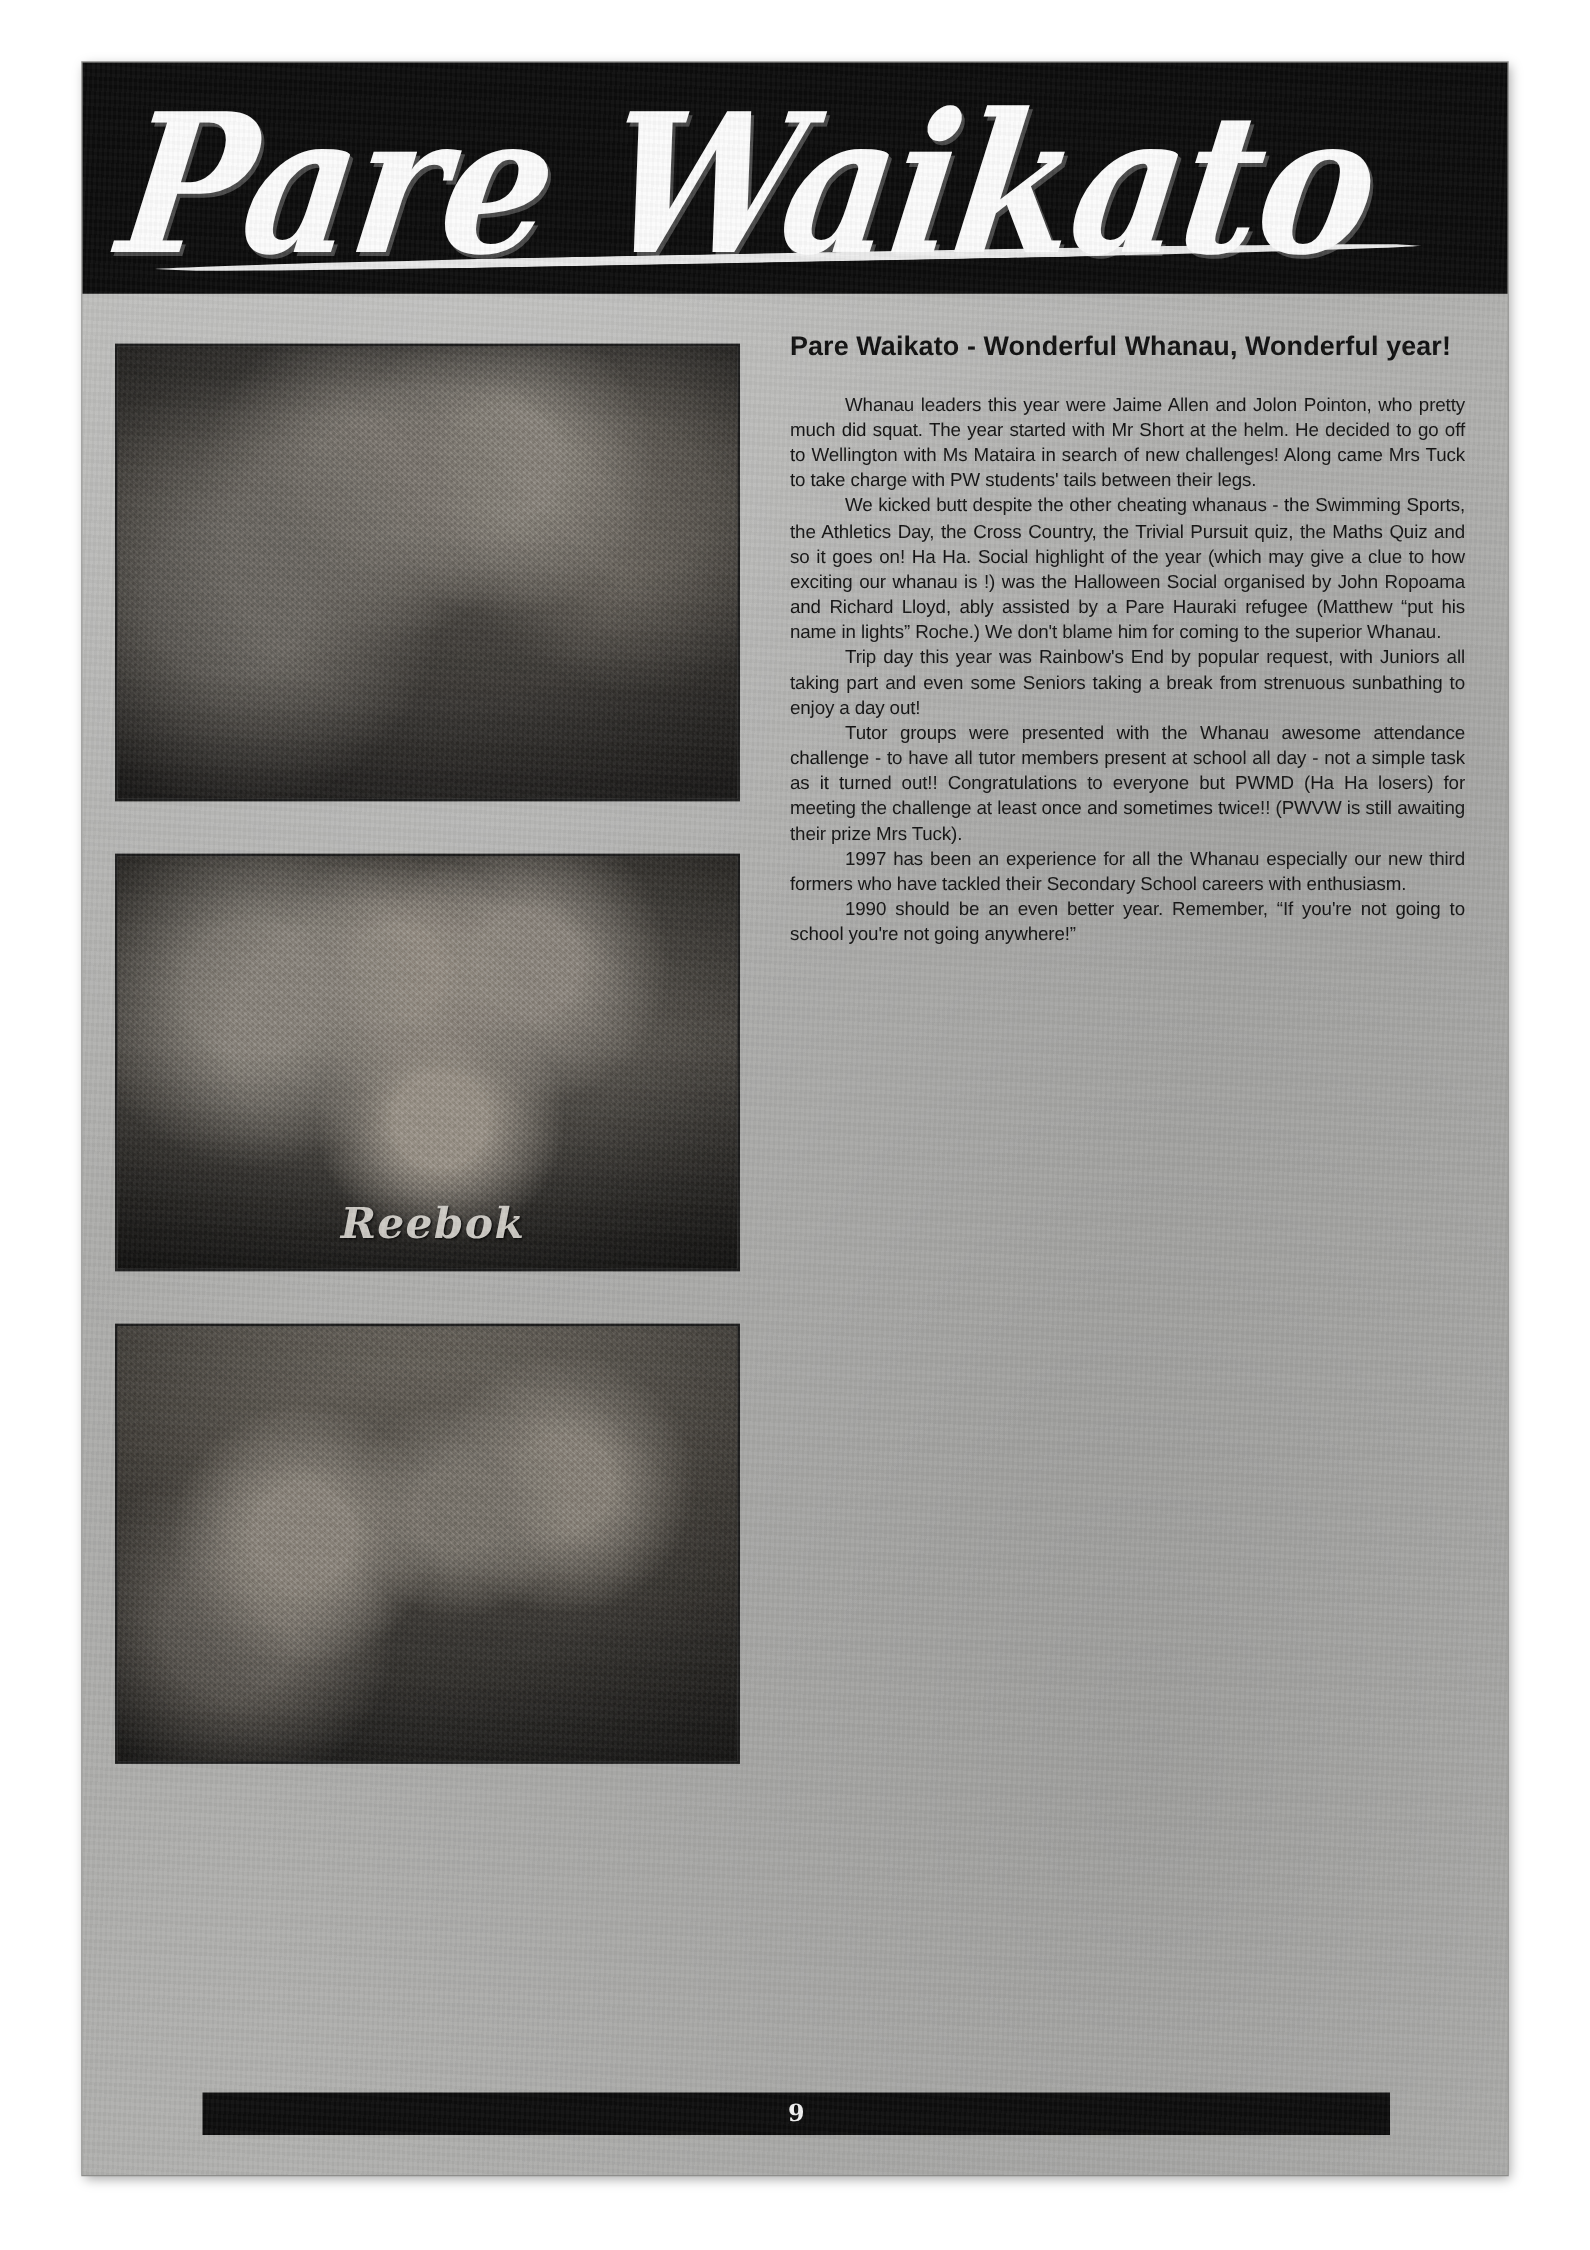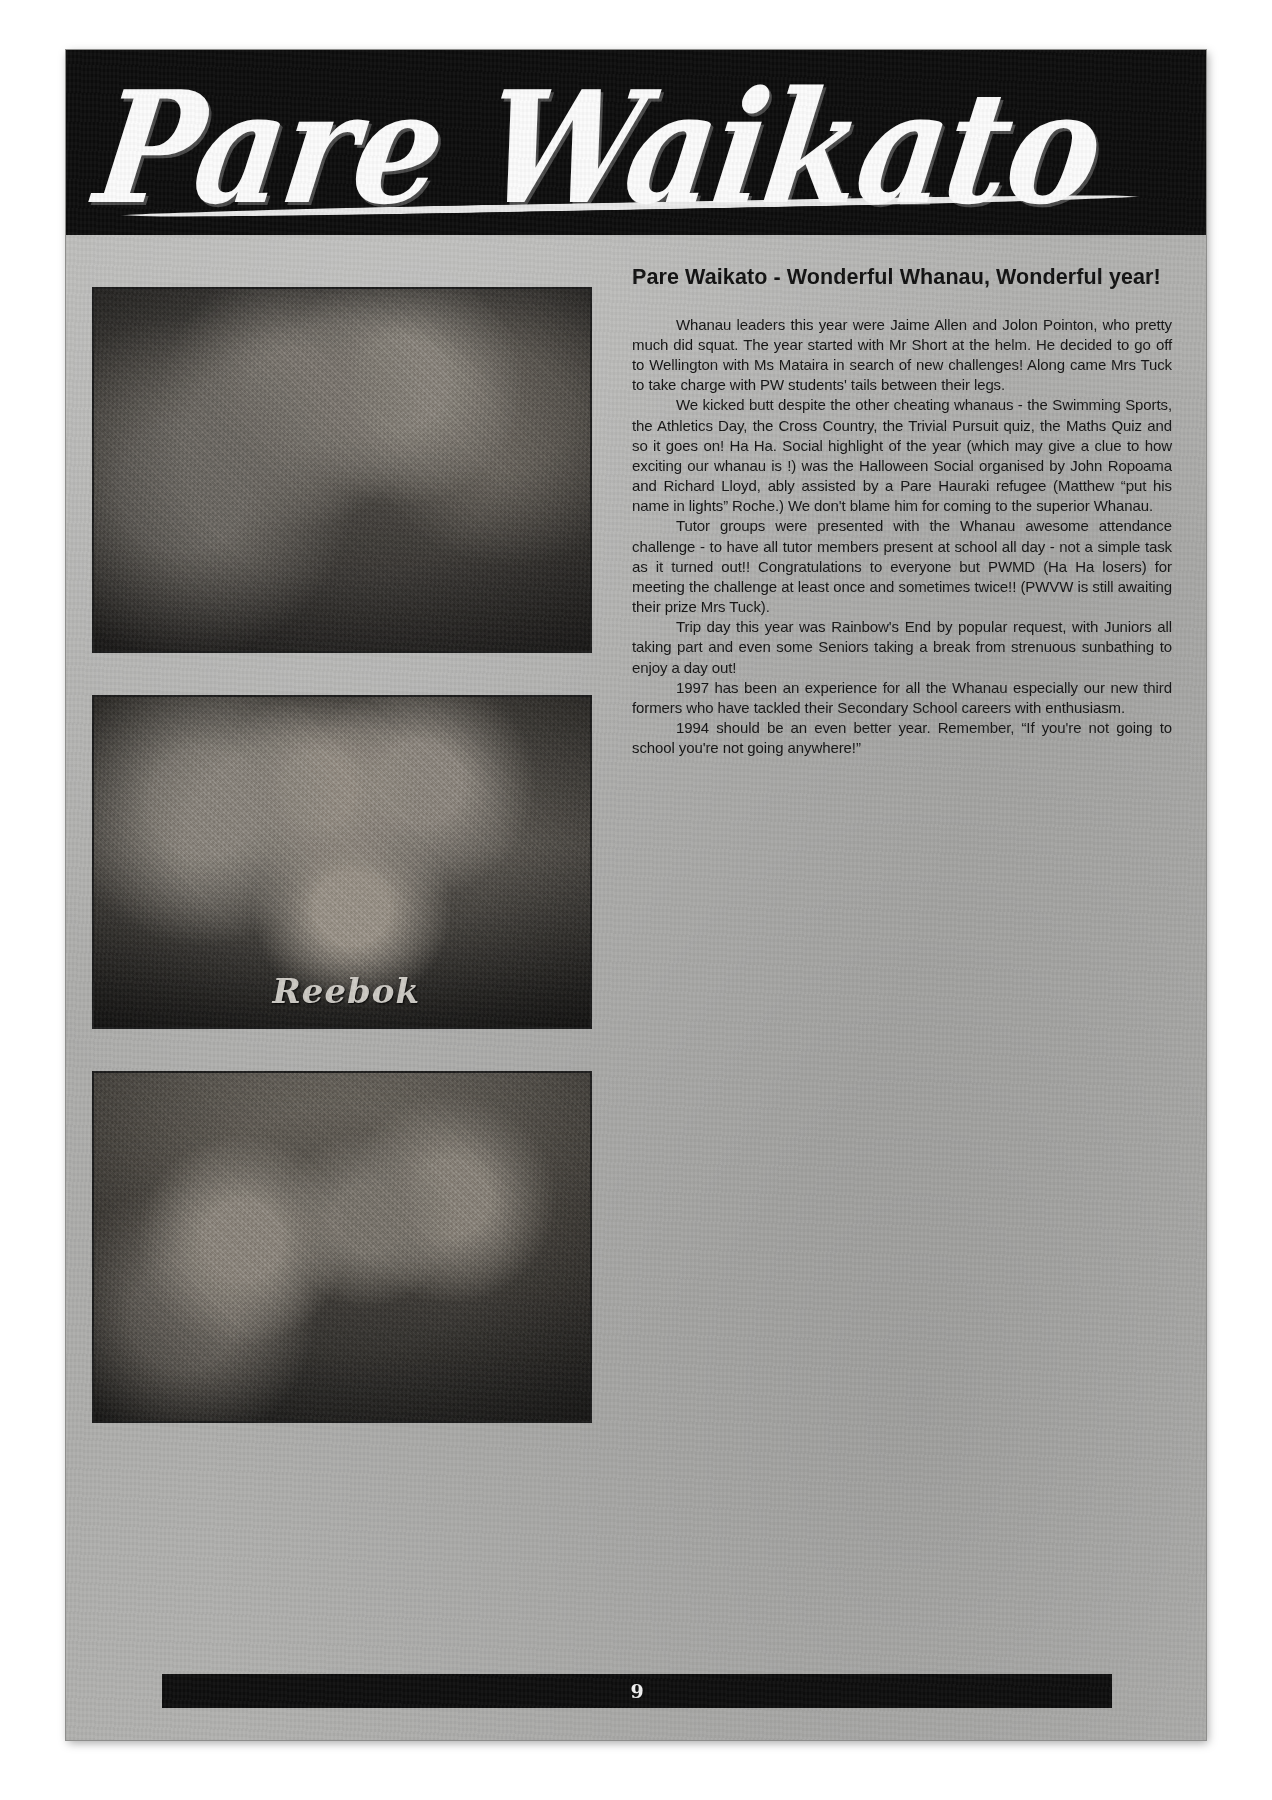--- a/index.html
+++ b/index.html
@@ -86,21 +86,21 @@
   .content {
     position: absolute;
     left: 0;
     top: 185px;
     width: 1140px;
     height: 1420px;
   }
   .col-left {
     position: absolute;
     left: 26px;
-    top: 52px;
+    top: 40px;
     width: 508px;
   }
   .col-right {
     position: absolute;
     left: 566px;
     top: 28px;
     width: 540px;
   }
 
   
@@ -246,24 +246,24 @@
           <div class="ph-vig"></div>
         </div>
 
       </div>
 
       <div class="col-right">
         <h1 class="headline">Pare Waikato - Wonderful Whanau, Wonderful year!</h1>
         <div class="body-text">
           <p>Whanau leaders this year were Jaime Allen and Jolon Pointon, who pretty much did squat.  The year started with Mr Short at the helm.  He decided to go off to Wellington with Ms Mataira in search of new challenges! Along came Mrs Tuck to take charge with PW students' tails between their legs.</p>
           <p>We kicked butt despite the other cheating whanaus - the Swimming Sports, the Athletics Day, the Cross Country, the Trivial Pursuit quiz, the Maths Quiz and so it goes on!  Ha Ha. Social highlight of the year (which may give a clue to how exciting our whanau is !) was the Halloween Social organised by John Ropoama and Richard Lloyd, ably assisted by a Pare Hauraki refugee (Matthew “put his name in lights” Roche.)  We don't blame him for coming to the superior Whanau.</p>
+          <p>Trip day this year was Rainbow's End by popular request, with Juniors all taking part and even some Seniors taking a break from strenuous sunbathing to enjoy a day out!</p>
           <p>Tutor groups were presented with the Whanau awesome attendance challenge - to have all tutor members present at school all day - not a simple task as it turned out!!  Congratulations to everyone but PWMD (Ha Ha losers) for meeting the challenge at least once and sometimes twice!! (PWVW is still awaiting their prize Mrs Tuck).</p>
-          <p>Trip day this year was Rainbow's End by popular request, with Juniors all taking part and even some Seniors taking a break from strenuous sunbathing to enjoy a day out!</p>
           <p>1997 has been an experience for all the Whanau especially our new third formers who have tackled their Secondary School careers with enthusiasm.</p>
-          <p>1994 should be an even better year. Remember, “If you're not going to school you're not going anywhere!”</p>
+          <p>1990 should be an even better year. Remember, “If you're not going to school you're not going anywhere!”</p>
         </div>
       </div>
 
     </div>
 
     <div class="footer-bar">
       <div class="page-number">9</div>
     </div>
 
   </div>

